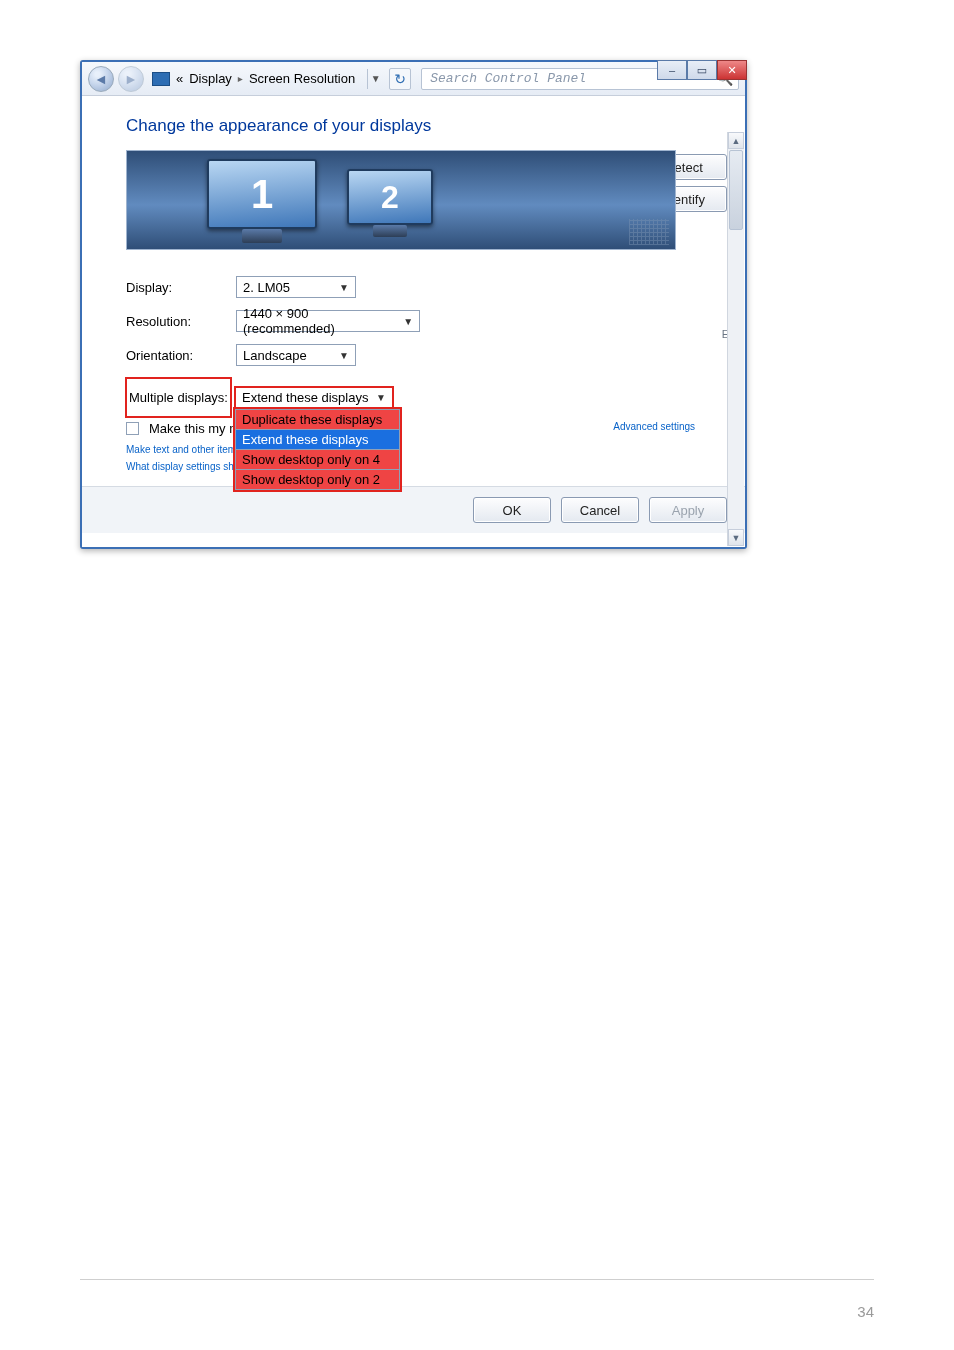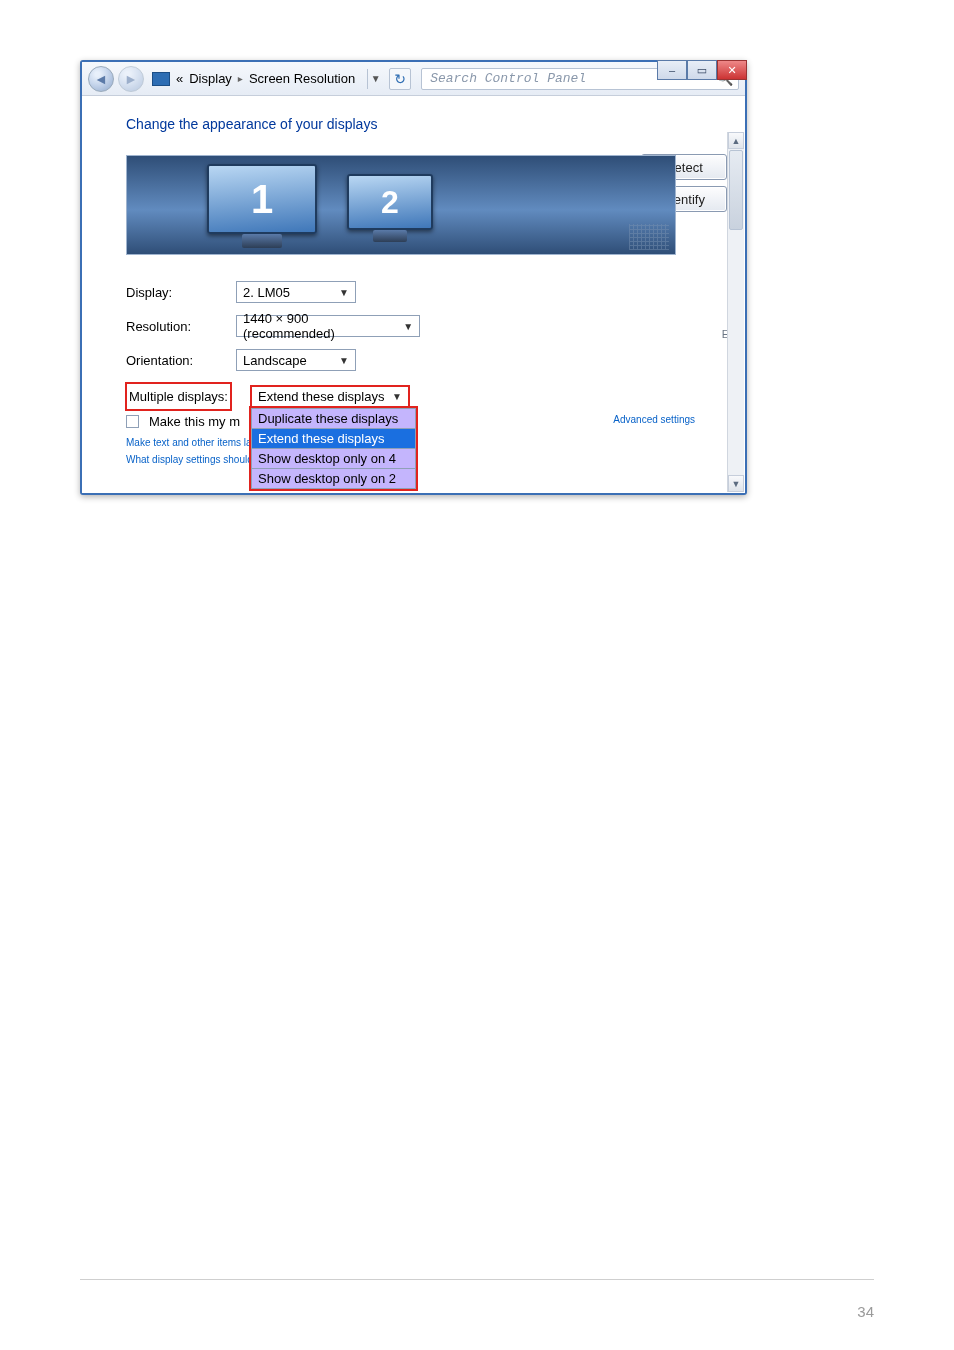--- a/index.html
+++ b/index.html
@@ -91,23 +91,23 @@
   }
   .search-icon { color:#2d6db3; font-style:normal; font-size:14px;}
   .content {
     padding: 20px 0 14px 0;
     position:relative;
     background:#fff;
   }
   .content-inner { padding: 0 28px 0 44px; }
   .h1 {
     color:#00389c;
-    font-size:14px;
+    font-size:17px;
     font-weight:400;
-    margin-bottom:23px;
+    margin-bottom:14px;
   }
   .monitor-area {
     height:100px;
     background:linear-gradient(#2f4e77,#618bbf 55%,#2f4e77);
     border:1px solid #9fb4cf;
     position:relative;
     margin-bottom:26px;
     width:550px;
   }
   .mon {
@@ -162,21 +162,21 @@
   .dropdown {
     position:absolute;
     top:21px; left:-1px;
     width:165px;
     font-size:13px;
     z-index:5;
     outline:2px solid #e1231e;
   }
   .dd-item {
     padding:2px 6px;border:1px solid #8fa0b7;border-top:none;
-    background:#c4b5fd;color:#000;
+    background:#ef4444;color:#000;
   }
   .dd-item:first-child{border-top:1px solid #8fa0b7;}
   .dd-item.sel { background:#1a6fe0;color:#fff;}
   .chk-row { display:flex;align-items:center;gap:10px;margin:4px 0 8px 0;}
   .chkbox { width:13px;height:13px;border:1px solid #8fa0b7;background:#fff;}
   .link { color:#0862c8; font-size:10px; }
   .link-row { margin:6px 0; display:flex; align-items:center; gap:4px;}
   .dialog-btns {
     border-top:1px solid #d5dbe3;
     background:#f1f4f8;
@@ -267,21 +267,21 @@
 
         <div class="form-row">
           <div class="form-label">Orientation:</div>
           <div class="select sel-orient">
             <span>Landscape</span>
             <span class="arrow">▼</span>
           </div>
         </div>
 
         <div class="form-row" style="margin-bottom:2px;">
-          <div class="form-label highlight-red" style="padding:6px 3px;width:auto;margin-right:20px;">Multiple displays:</div>
+          <div class="form-label highlight-red" style="padding:12px 3px;width:auto;margin-right:4px;">Multiple displays:</div>
           <div class="select sel-multi highlight-red" style="position:relative;">
             <span>Extend these displays</span>
             <span class="arrow">▼</span>
             <div class="dropdown" id="multi-dd">
                 <div class="dd-item">Duplicate these displays</div>
                 <div class="dd-item sel">Extend these displays</div>
                 <div class="dd-item">Show desktop only on 4</div>
                 <div class="dd-item">Show desktop only on 2</div>
               </div>
           </div>
@@ -297,20 +297,25 @@
 
 
         <div class="link-row">
           <a class="link">Make text and other items larger or smaller</a>
         </div>
         <div class="link-row" style="margin-bottom:14px;">
           <a class="link">What display settings should I choose?</a>
         </div>
       </div>
 
+      <div class="dialog-btns">
+        <div class="btn" style="min-width:78px;">OK</div>
+        <div class="btn" style="min-width:78px;">Cancel</div>
+        <div class="btn disabled" style="min-width:78px;">Apply</div>
+      </div>
 
       <div class="scroll-track">
         <div class="scroll-arrow">▲</div>
         <div class="scroll-thumb"></div>
         <div class="scroll-fill"></div>
         <div class="scroll-arrow">▼</div>
       </div>
     </div>
   </div>
 

